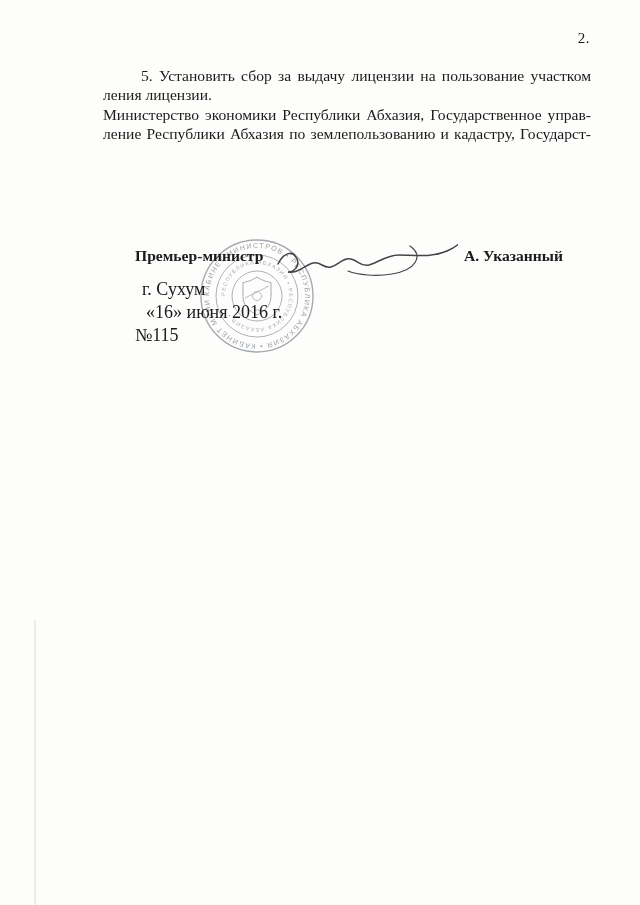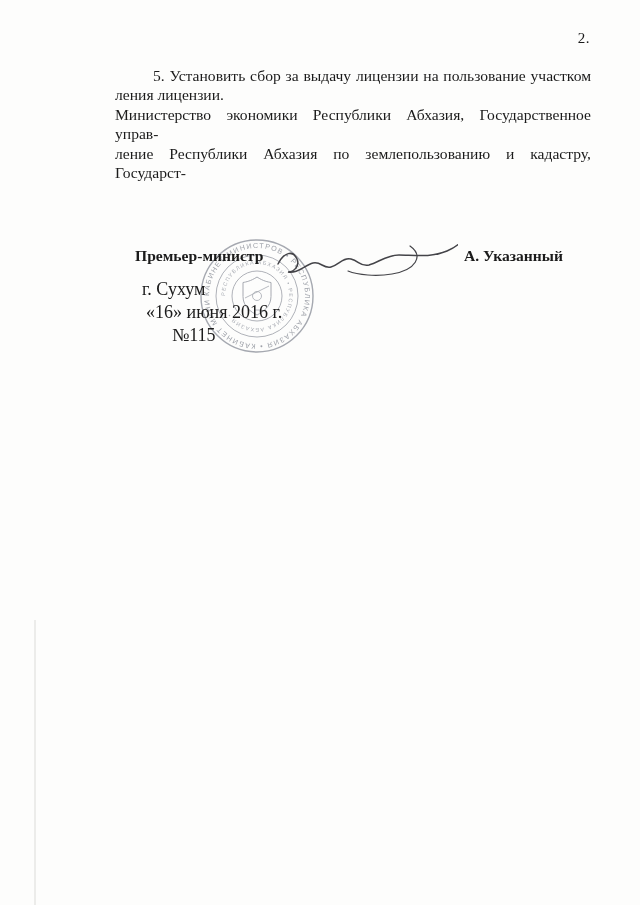--- a/index.html
+++ b/index.html
@@ -24,21 +24,20 @@
     top: 66px;
     left: 103px;
     width: 488px;
     font-size: 15.6px;
     line-height: 19.4px;
     z-index: 2;
   }
   .line {
     text-align: justify;
     white-space: normal;
-    margin-left: 12px;
   }
   .line.just { text-align-last: justify; }
   .line.last { text-align-last: left; }
   .line.indent { text-indent: 38px; }
   .sig-row {
     position: absolute;
     top: 247px;
     left: 135px;
     width: 428px;
     display: flex;
@@ -48,21 +47,21 @@
     z-index: 3;
     gap: 40px;
   }
   .footer-item {
     position: absolute;
     font-size: 18px;
     z-index: 3;
   }
   .place  { top: 279px; left: 142px; }
   .date   { top: 302px; left: 146px; }
-  .docnum { top: 325px; left: 135px; margin-left: 37px; }
+  .docnum { top: 325px; left: 135px; }
   .seal-svg {
     position: absolute;
     top: 236px;
     left: 197px;
     z-index: 1;
     opacity: 0.85;
   }
   .seal-svg text {
     font-family: "Liberation Sans", "DejaVu Sans", sans-serif;
     letter-spacing: 1.2px;

